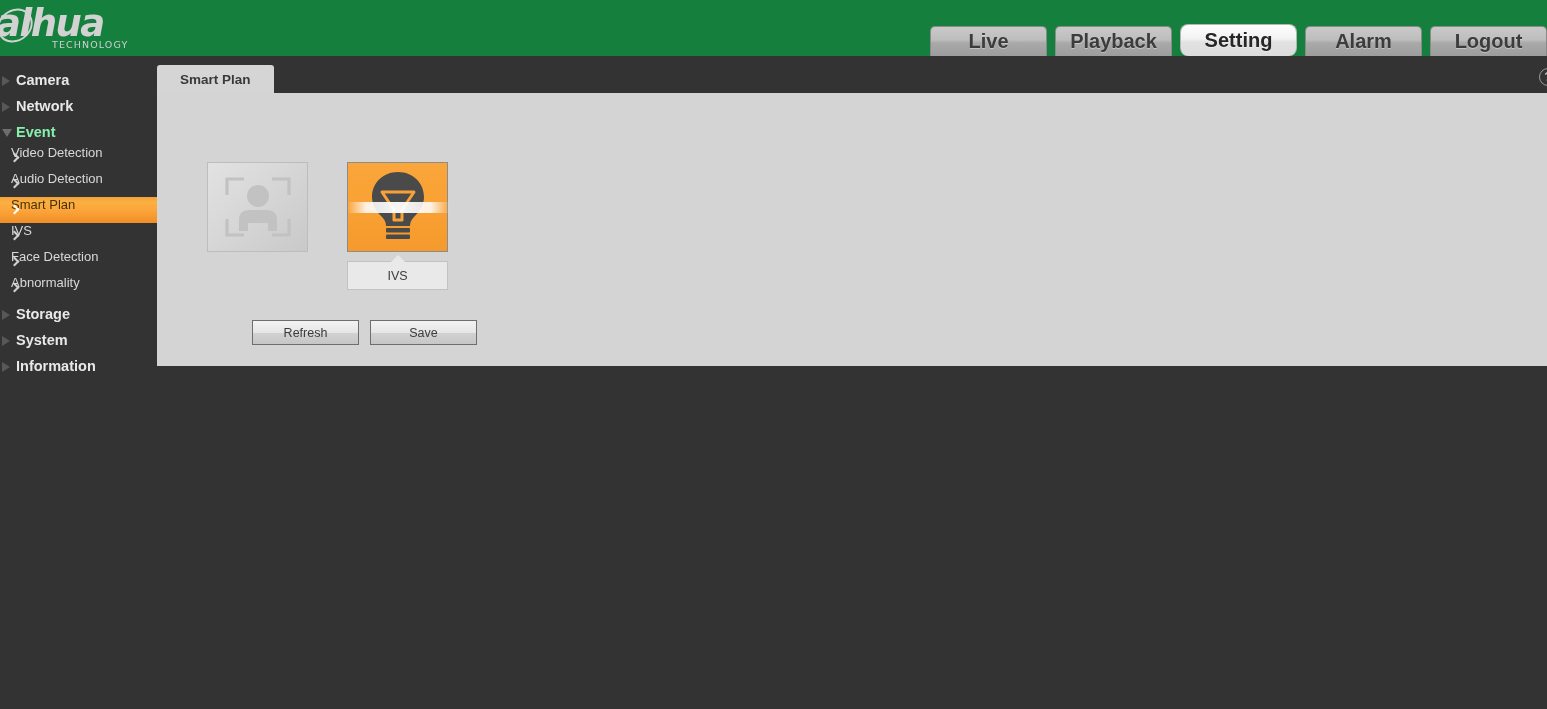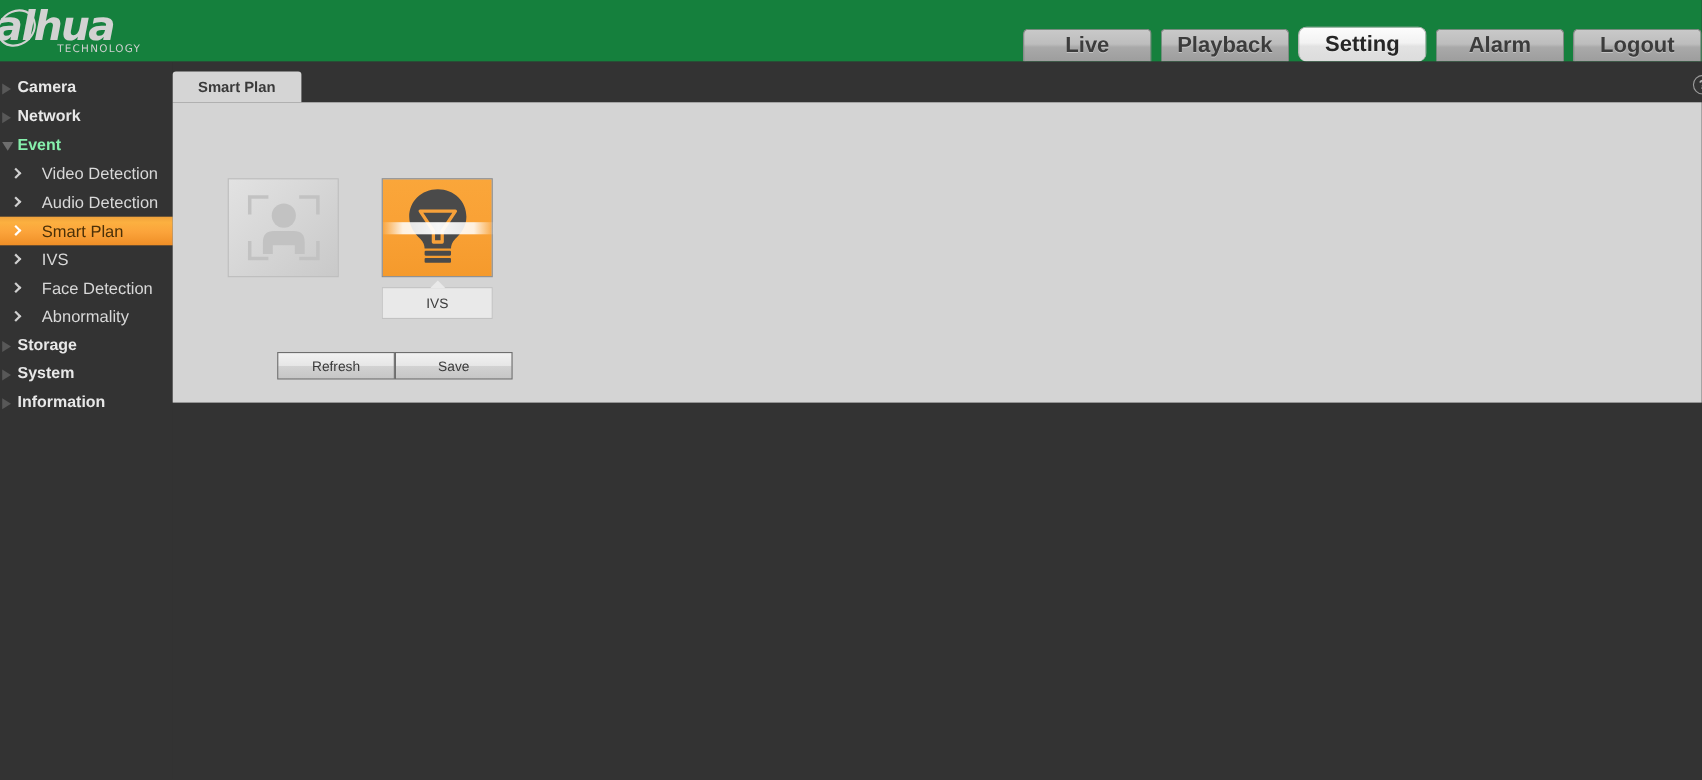--- a/index.html
+++ b/index.html
@@ -104,23 +104,23 @@
   }
   .tri.down {
     margin-top: -3px;
     border-left: 5px solid transparent;
     border-right: 5px solid transparent;
     border-top: 8px solid #6e6e6e;
   }
   .menu-child {
     position: relative;
     height: 26px;
-    display: flex; align-items: center;
-    padding-left: 38px;
-    font-size: 15px;
+    display: flex; align-items: flex-start;
+    padding-left: 11px;
+    font-size: 13px;
     color: #d8d8d8;
     cursor: pointer;
     user-select: none;
   }
   .menu-child .chev {
     position: absolute; left: 10px; top: 50%;
     margin-top: -5px;
     width: 10px; height: 10px;
   }
   .menu-child .chev::before {
@@ -244,21 +244,21 @@
     width: 0; height: 0;
     border-left: 8px solid transparent;
     border-right: 8px solid transparent;
     border-bottom: 8px solid #c2c2c2;
     z-index: -1;
   }
 
   
   .actions {
     position: absolute; left: 50px; top: 227px;
-    display: flex;  padding-left: 45px;
+    display: flex; gap: 11px; padding-left: 45px;
   }
   .btn {
     width: 107px; height: 25px;
     display: flex; align-items: center; justify-content: center;
     font-size: 12.5px;
     color: #3a3a3a;
     background: linear-gradient(to bottom, #f2f2f2 0%, #e6e6e6 50%, #d2d2d2 51%, #c6c6c6 100%);
     border: 1px solid #6e6e6e;
     cursor: pointer; user-select: none;
   }

